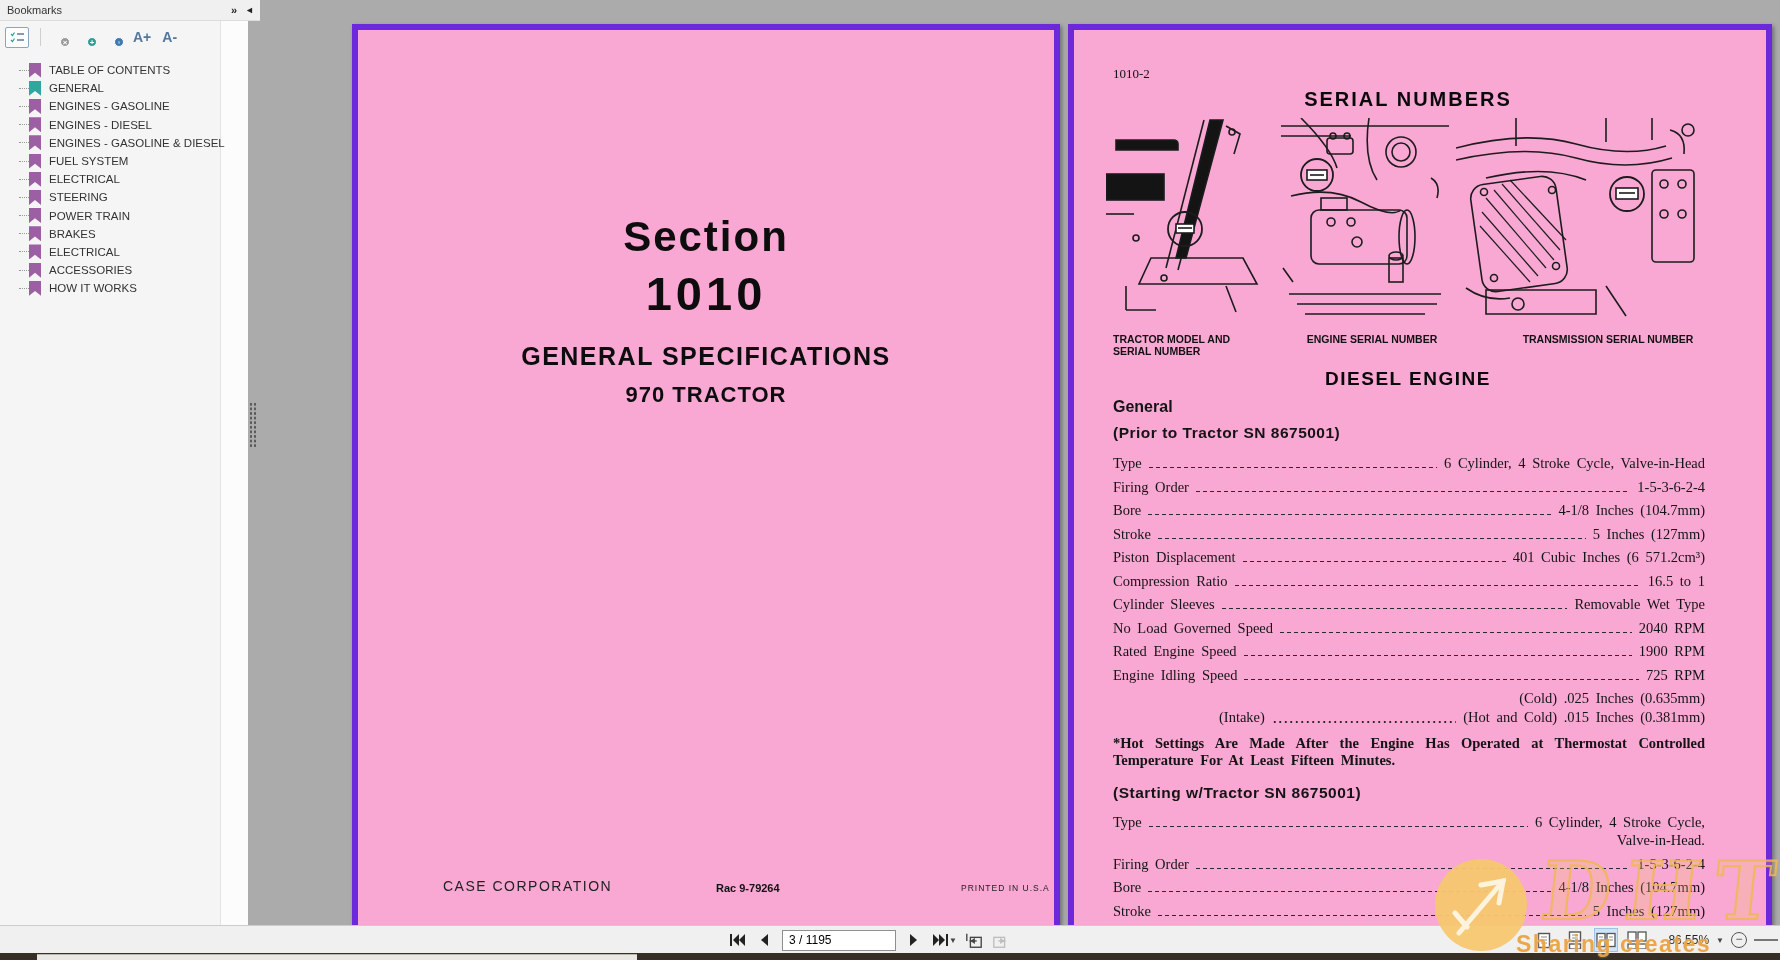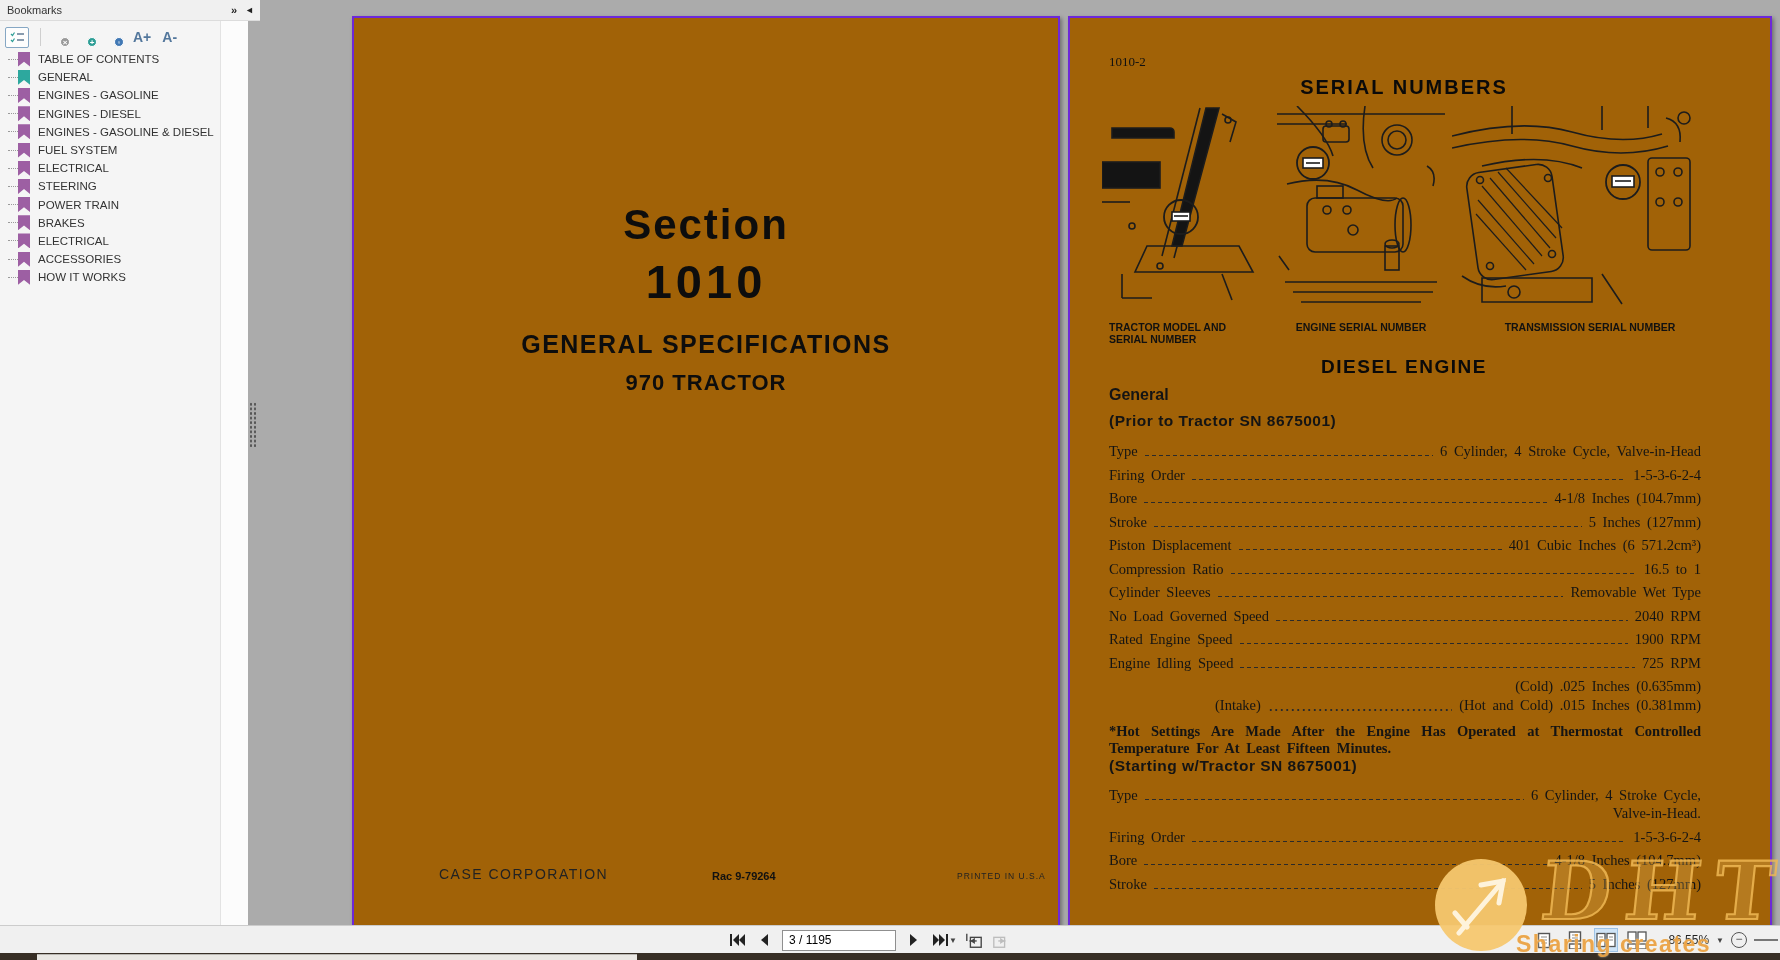--- a/index.html
+++ b/index.html
@@ -21,63 +21,63 @@
   .flagwrap{position:relative;width:16px;height:18px;cursor:pointer;}
   .flag{width:13px;height:16px;clip-path:polygon(0 0,100% 0,100% 100%,50% 68%,0 100%);background:#9d5fa3;}
   .flag.gray{background:#b5b5b5;}
   .badge{position:absolute;right:-2px;bottom:-1px;width:10px;height:10px;border-radius:50%;
          font-size:8px;line-height:10px;text-align:center;color:#fff;border:1px solid #fff;box-sizing:border-box;font-weight:bold;}
   .badge.gray{background:#9a9a9a;}
   .badge.teal{background:#2e9e96;}
   .badge.blue{background:#4178b4;}
   .tb-a{font-weight:bold;color:#53779c;font-size:14px;cursor:pointer;line-height:18px;}
 
-  .bm-list{position:absolute;left:0;top:50px;width:218px;margin:0;padding:0;list-style:none;}
+  .bm-list{position:absolute;left:0;top:50px;width:218px;margin:11px;padding:0;list-style:none;}
   .bm-item{height:18.2px;display:flex;align-items:center;cursor:pointer;}
   .bm-stub{width:10px;margin-left:8px;border-top:1px dotted #9a9a9a;height:0;}
   .bm-flag{width:12px;height:15px;clip-path:polygon(0 0,100% 0,100% 100%,50% 68%,0 100%);background:#9d5fa3;margin-right:8px;flex:none;}
   .bm-label{font-size:11.5px;color:#333;white-space:nowrap;}
 
   
   .splitter-grip{position:absolute;left:249px;top:402px;width:8px;height:46px;
       background-image:radial-gradient(circle,#555 1px,transparent 1.3px);background-size:4px 4.6px;cursor:col-resize;}
 
-  .page{position:absolute;top:16px;height:918px;background:#a16207;border:2px solid #6d28d9;box-sizing:border-box;
+  .page{position:absolute;top:24px;height:918px;background:#f9a8d4;border:6px solid #6d28d9;box-sizing:border-box;
         box-shadow:2px 2px 4px rgba(0,0,0,0.35);}
   .page-left{left:352px;width:708px;}
   .page-right{left:1068px;width:704px;}
 
   
   .pl-block{position:absolute;left:0;width:100%;text-align:center;color:#0d0d0d;}
   .pl-section{top:183px;font-size:42px;font-weight:bold;letter-spacing:2px;}
   .pl-number{top:236px;font-size:47px;font-weight:bold;letter-spacing:4px;}
   .pl-title{top:312px;font-size:25px;font-weight:bold;letter-spacing:1.5px;}
   .pl-subtitle{top:352px;font-size:22px;font-weight:bold;letter-spacing:1px;text-align:center;}
   .pl-footer-left{position:absolute;left:85px;top:848px;font-size:14px;letter-spacing:1.5px;color:#222;}
   .pl-footer-code{position:absolute;left:358px;top:852px;font-size:11px;font-weight:bold;color:#111;}
   .pl-footer-right{position:absolute;left:603px;top:853px;font-size:8.5px;letter-spacing:1px;color:#222;}
 
   
   .pr-pagenum{position:absolute;left:39px;top:36px;font-size:13px;font-family:"Liberation Serif",serif;color:#111;}
   .pr-heading{position:absolute;left:39px;width:590px;top:58px;text-align:center;font-size:20px;font-weight:bold;letter-spacing:2px;color:#0a0a0a;}
   .pr-illos{position:absolute;left:32px;top:88px;width:604px;height:210px;display:flex;gap:7px;}
   .illo{border:0;flex:none;}
   .illo svg{display:block;}
-  .pr-captions{position:absolute;left:32px;top:303px;width:604px;display:flex;gap:16px;
+  .pr-captions{position:absolute;left:32px;top:303px;width:604px;display:flex;gap:23px;
                font-size:10.5px;font-weight:bold;color:#111;line-height:12px;}
   .cap{flex:none;}
   .cap.c1{width:168px;text-align:left;padding-left:7px;box-sizing:border-box;width:150px;}
   .cap.c2{width:186px;text-align:center;}
   .cap.c3{width:240px;text-align:center;}
   .pr-engine-heading{position:absolute;left:39px;width:590px;top:338px;text-align:center;font-size:19px;font-weight:bold;letter-spacing:1.5px;color:#0a0a0a;}
 
   .pr-body{position:absolute;left:39px;top:368px;width:592px;color:#141414;}
   .pr-general{font-size:16px;font-weight:bold;margin-bottom:8px;}
   .pr-sub{font-size:15.5px;font-weight:bold;letter-spacing:.5px;margin-bottom:13px;}
-  .pr-sub.starting{margin-bottom:12px;}
+  .pr-sub.starting{margin-top:15px;margin-bottom:12px;}
 
   .spec-item{margin-bottom:6.5px;font-family:"Liberation Serif",serif;font-size:14.5px;word-spacing:3px;}
   .spec-item.tight{margin-bottom:2px;}
   .spec-row{display:flex;align-items:baseline;}
   .spec-label{white-space:nowrap;}
   .spec-leader{flex:1;height:1px;margin:0 7px 4px;align-self:flex-end;
       background-image:repeating-linear-gradient(90deg,#2a2a2a 0 4px,transparent 4px 7px);}
   .spec-leader.leader-dot{height:2px;margin-bottom:3px;
       background-image:radial-gradient(circle,#2a2a2a 1px,transparent 1.2px);background-size:5.5px 2px;background-repeat:repeat-x;}
   .spec-leader.leader-none{background:none;}

